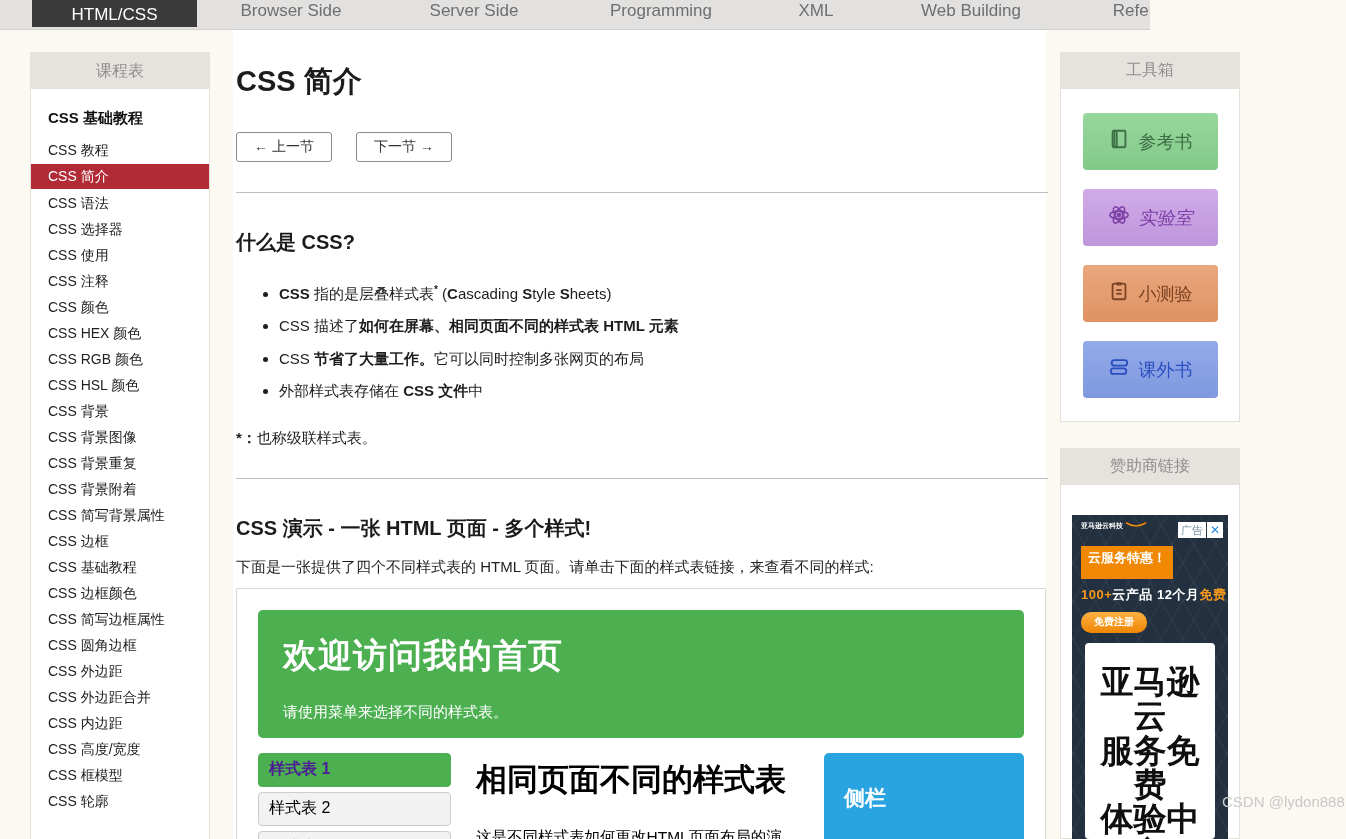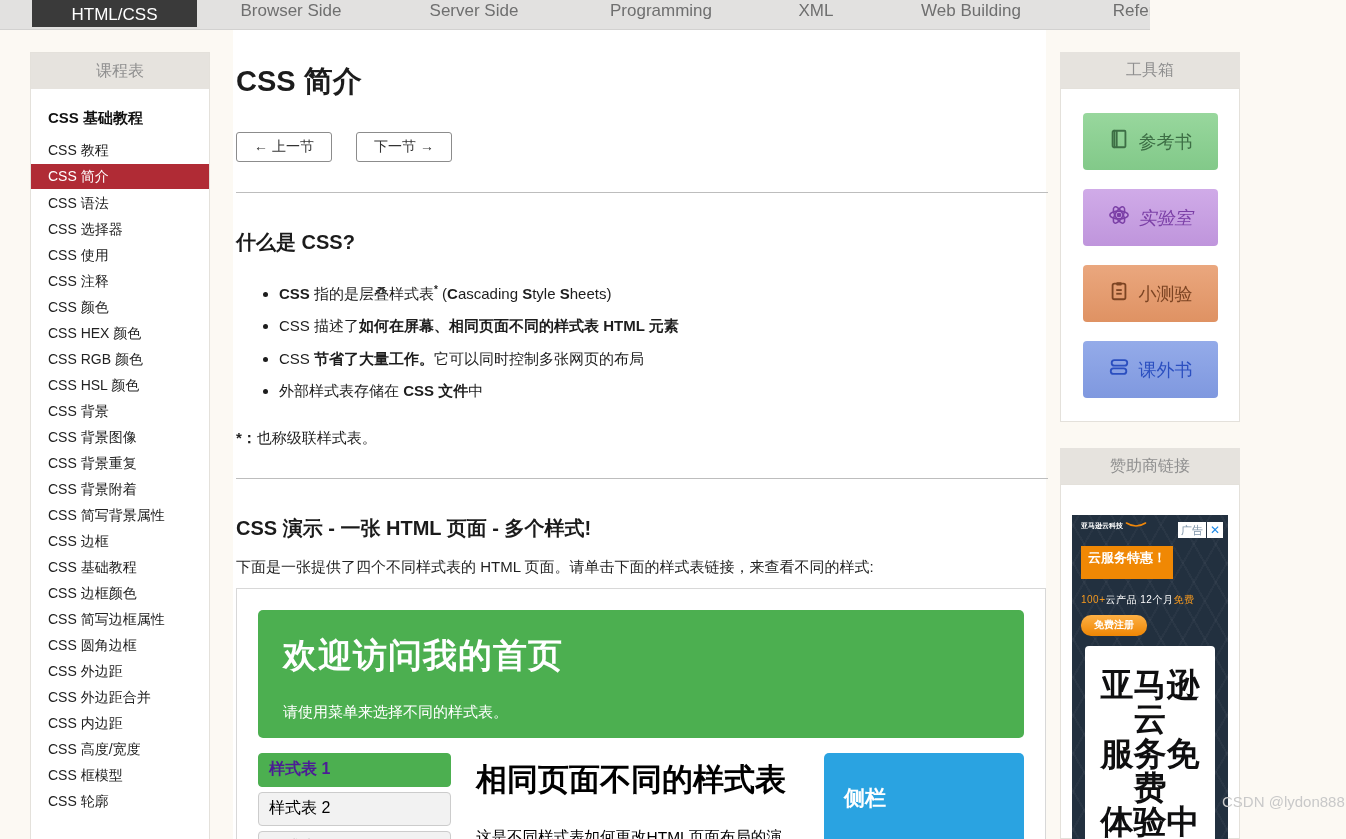--- a/index.html
+++ b/index.html
@@ -72,21 +72,21 @@
     background-image:repeating-linear-gradient(60deg, rgba(255,255,255,0.035) 0 2px, transparent 2px 19px),
                      repeating-linear-gradient(-60deg, rgba(255,255,255,0.03) 0 2px, transparent 2px 19px);
     padding-top:5px; }
   .ad-top { display:flex; justify-content:space-between; align-items:flex-start; padding:2px 5px 0 9px; }
   .ad-logo { color:#fff; font-size:7px; font-weight:bold; line-height:1.1; }
   .ad-chips { display:flex; gap:1px; }
   .chip { background:#fff; line-height:16px; padding:0 3px; }
   .chip-adlabel { color:#7f95aa; font-size:11px; }
   .chip-close { color:#1e88e5; font-size:12px; font-weight:bold; cursor:pointer; }
   .ad-badge { display:inline-block; background:#f08804; color:#fff; font-size:13px; font-weight:bold; padding:3px 7px 12px; margin:8px 0 0 9px; }
-  .ad-offer { margin:14px 0 0 9px; font-size:10px; font-weight:normal; letter-spacing:0.5px;}
+  .ad-offer { margin:7px 0 0 9px; font-size:13px; font-weight:bold; letter-spacing:0.5px;}
   .offer-hl { color:#f5991e; }
   .offer-main { color:#fff; }
   .ad-cta { display:inline-block; margin:8px 0 0 9px; background:linear-gradient(#fdb044,#ef8604); color:#fff; font-size:10px; font-weight:bold; padding:3px 13px 4px; border-radius:10px; cursor:pointer;}
   .ad-card { margin:10px 13px 0; background:#fff; border-radius:4px; text-align:center; padding-top:22px; height:196px; }
   .ad-headline { font-size:33px; font-weight:bold; color:#0f0f10; line-height:1.04; }
   .watermark { position:absolute; left:1222px; top:793px; font-size:15px; color:#c9c9c9; z-index:20; }
 </style>
 </head>
 <body>
 

